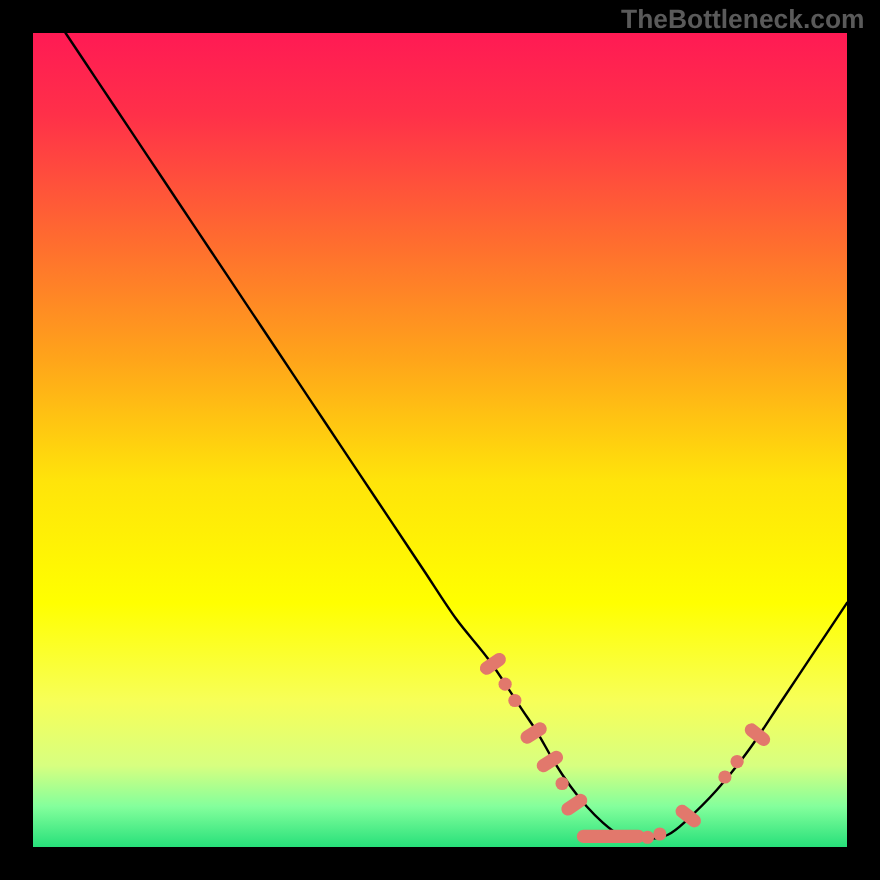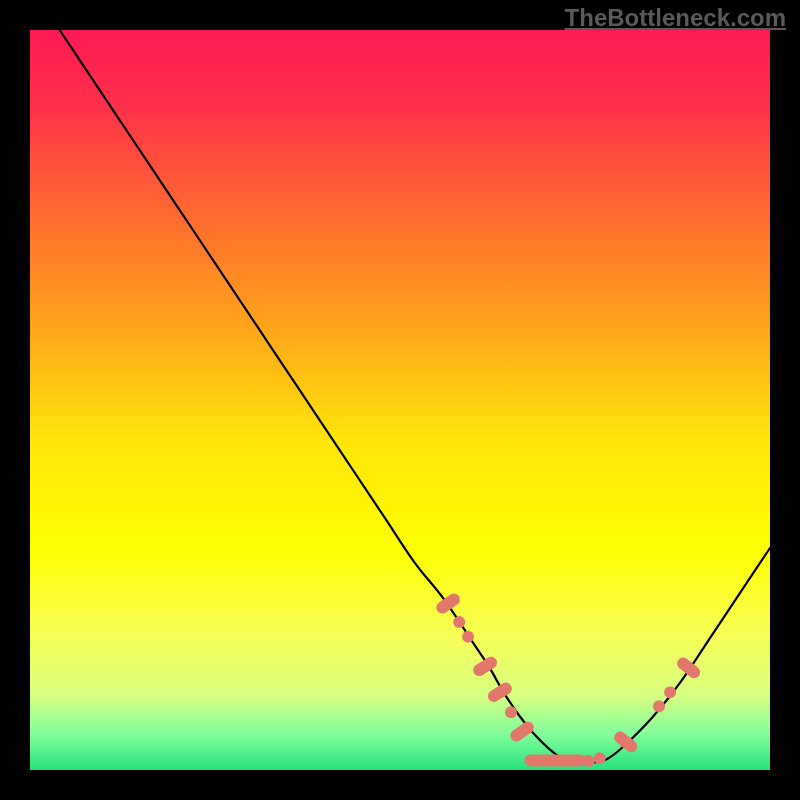--- a/index.html
+++ b/index.html
@@ -19,21 +19,20 @@
   .watermark {
     position: absolute;
     top: 4px;
     right: 14px;
     font-family: Arial, Helvetica, sans-serif;
     font-size: 24px;
     font-weight: 600;
     color: #5a5a5a;
     letter-spacing: 0px;
     user-select: none;
-    text-decoration: underline;
   }
   svg {
     display: block;
   }
 </style>
 </head>
 <body>
 <div class="wrap">
   <div class="watermark">TheBottleneck.com</div>
   <svg id="chart-svg" width="800" height="800" viewBox="0 0 800 800">

